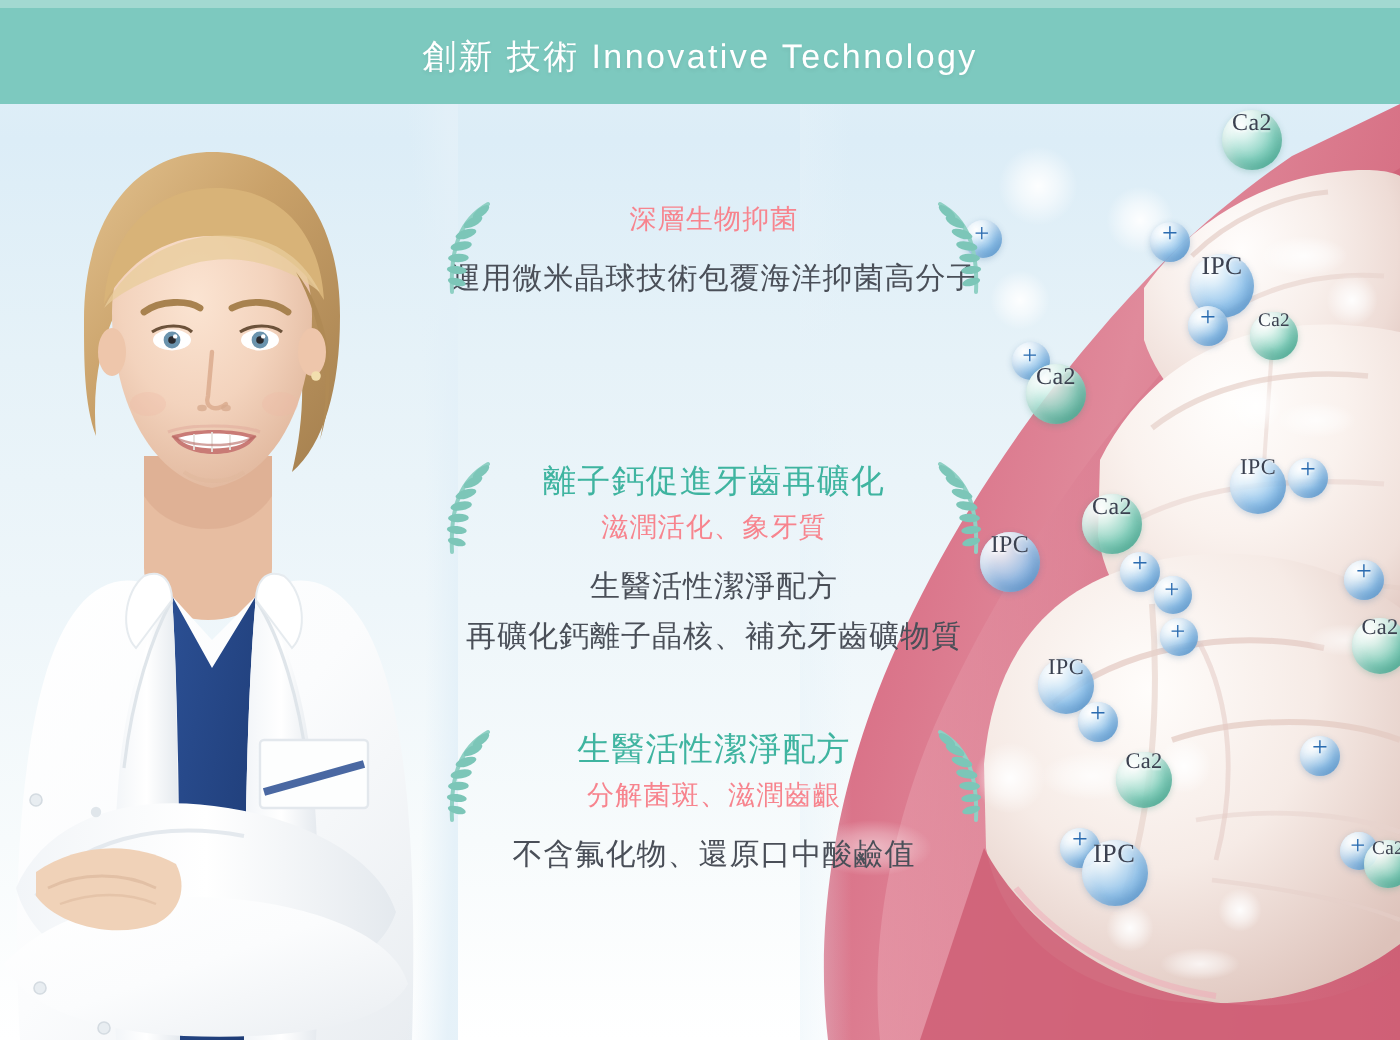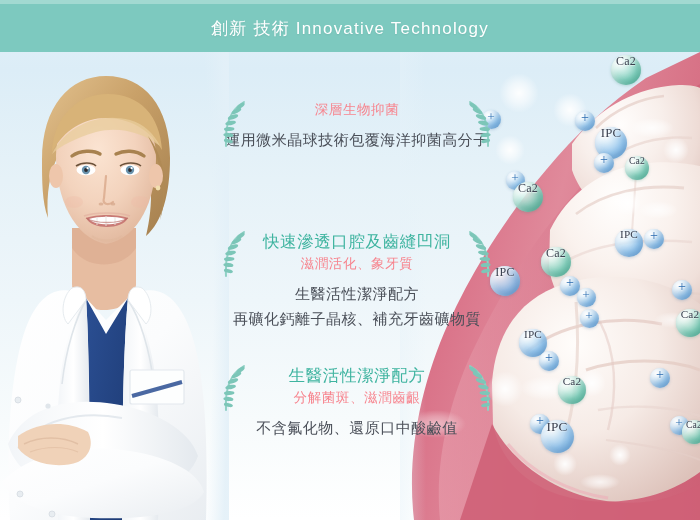--- a/index.html
+++ b/index.html
@@ -494,21 +494,21 @@
               <ellipse cx="18.5" cy="6" rx="5.0" ry="2.0" transform="rotate(-38 18.5 6)"></ellipse>
               <ellipse cx="14.5" cy="11" rx="5.2" ry="2.1" transform="rotate(-28 14.5 11)"></ellipse>
               <ellipse cx="11.0" cy="17" rx="5.4" ry="2.2" transform="rotate(-18 11 17)"></ellipse>
               <ellipse cx="8.6" cy="23" rx="5.4" ry="2.2" transform="rotate(-10 8.6 23)"></ellipse>
               <ellipse cx="7.2" cy="29" rx="5.2" ry="2.1" transform="rotate(-2 7.2 29)"></ellipse>
               <ellipse cx="6.4" cy="35" rx="5.0" ry="2.0" transform="rotate(6 6.4 35)"></ellipse>
               <ellipse cx="6.4" cy="41" rx="4.6" ry="1.9" transform="rotate(14 6.4 41)"></ellipse>
             </g>
           </svg>
         </span>
-        <div class="heading">快速滲透口腔及齒縫凹洞</div>
+        <div class="heading">離子鈣促進牙齒再礦化</div>
         <div class="subheading">滋潤活化、象牙質</div>
         <span class="laurel right">
           <svg width="26" height="48" viewBox="0 0 26 48" xmlns="http://www.w3.org/2000/svg">
             <path d="M 22,2 C 8,10 3,24 4,46" stroke="#8fd0c4" stroke-width="2" fill="none" stroke-linecap="round"></path>
             <g fill="#7cc6b8">
               <ellipse cx="18.5" cy="6" rx="5.0" ry="2.0" transform="rotate(-38 18.5 6)"></ellipse>
               <ellipse cx="14.5" cy="11" rx="5.2" ry="2.1" transform="rotate(-28 14.5 11)"></ellipse>
               <ellipse cx="11.0" cy="17" rx="5.4" ry="2.2" transform="rotate(-18 11 17)"></ellipse>
               <ellipse cx="8.6" cy="23" rx="5.4" ry="2.2" transform="rotate(-10 8.6 23)"></ellipse>
               <ellipse cx="7.2" cy="29" rx="5.2" ry="2.1" transform="rotate(-2 7.2 29)"></ellipse>

